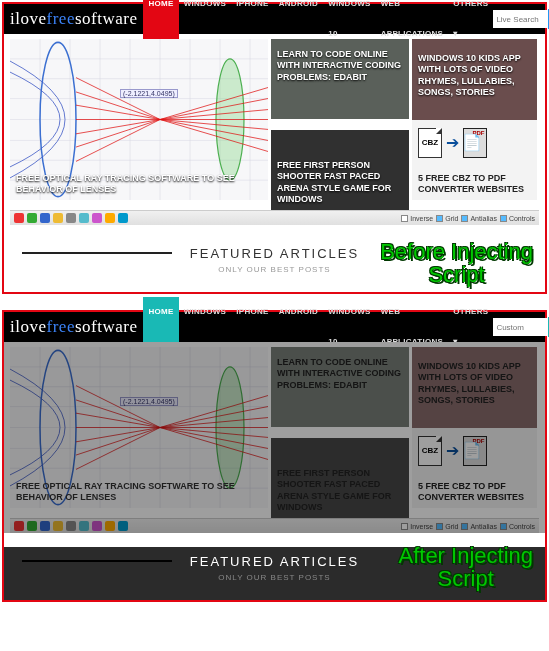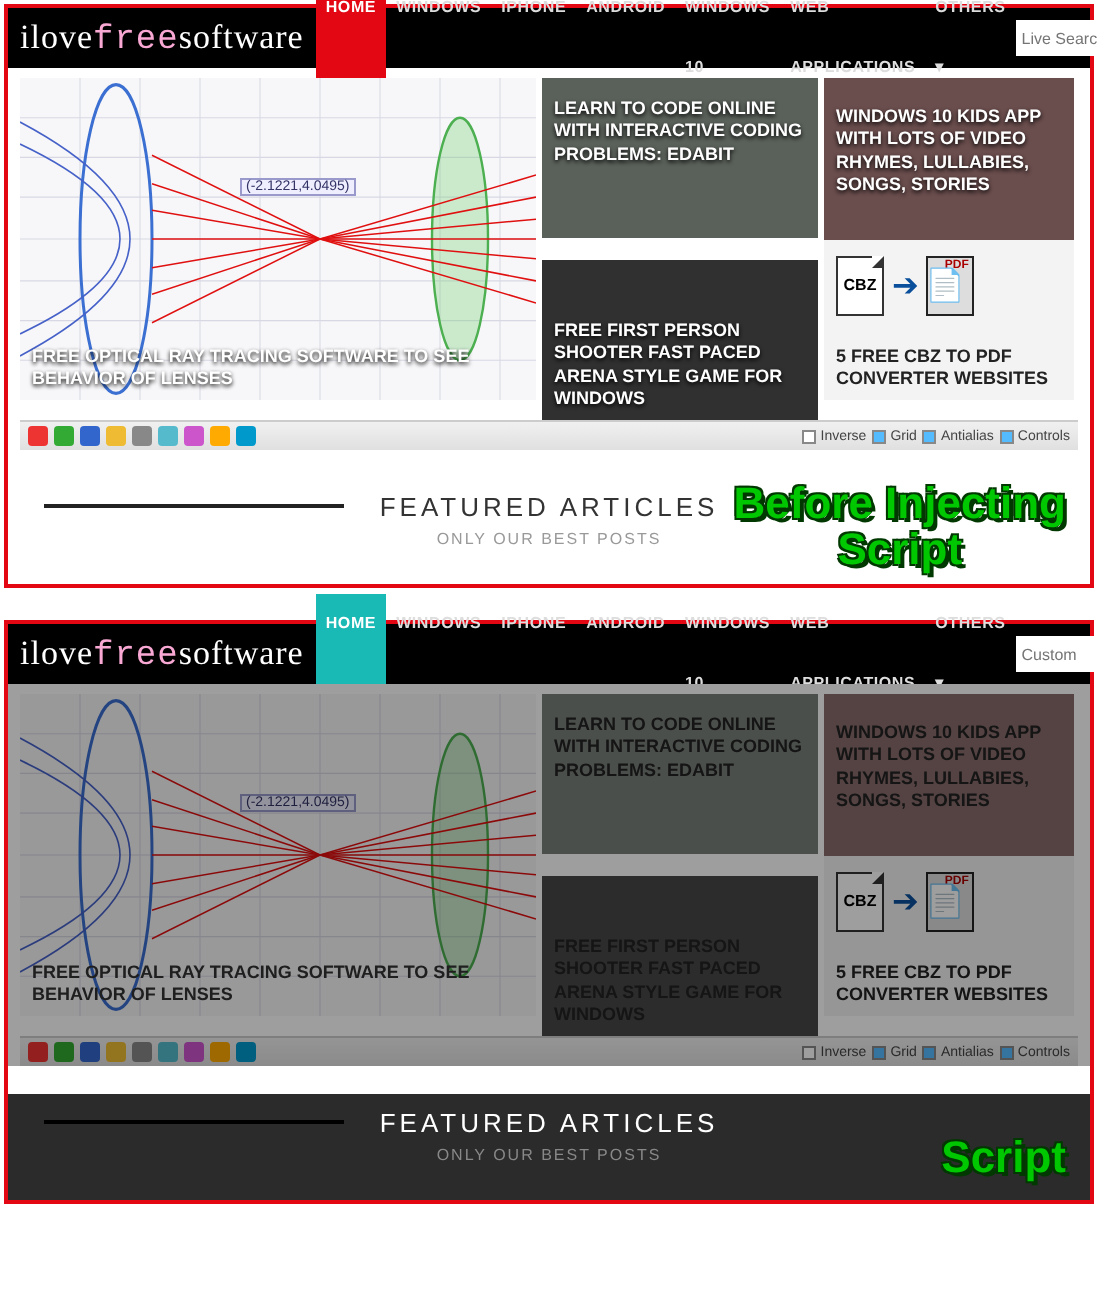--- a/index.html
+++ b/index.html
@@ -1,20 +1,20 @@
 <!DOCTYPE html>
 <html><head>
 <meta charset="utf-8">
 <style>
   * { box-sizing: border-box; margin: 0; padding: 0; }
   body { font-family: Arial, sans-serif; font-size: 10px; width: 549px; }
   .panel { border: 2px solid #e30613; margin: 2px; position: relative; }
   .topnav { background: #000; height: 30px; display: flex; align-items: center; padding: 0 6px; }
   .logo { font-family: Georgia, serif; font-size: 17px; color: #fff; letter-spacing: .5px; }
-  .logo .red { color: #f9a8d4; font-family: Liberation Mono, monospace; }
+  .logo .red { color: #3b82f6; }
   .logo .i { color: #fff; }
   .navitems { display: flex; gap: 0; margin-left: 6px; font-size: 8px; font-weight: bold; letter-spacing: .3px; }
   .navitems span { padding: 0 5px; line-height: 30px; color: #ddd; }
   .navitems span.active { background: #e30613; color: #fff; }
   .navitems span.active2 { background: #19b9b5; color: #fff; }
   .searchwrap { margin-left: auto; display: flex; align-items: center; }
   .searchbox { background:#fff; border:none; height:18px; width:55px; font-size:8px; padding:0 3px; }
   .searchbtn { width:20px; height:20px; background:#2196f3; display:flex; align-items:center; justify-content:center; color:#fff; }
   .hero { display:flex; padding:5px 6px 0 6px; gap:3px; background:#fff; }
   .hero > div { position:relative; overflow:hidden; }
@@ -28,21 +28,21 @@
   .tileoverlay { background:rgba(70,70,70,0.55); }
   .tiletxt { position:absolute; left:6px; right:6px; bottom:5px; color:#fff; font-size:9px; font-weight:bold; text-shadow:0 1px 2px #000; line-height:1.25; }
   .toolbar { height:15px; background:linear-gradient(#f0f0f0,#e0e0e0); border-top:1px solid #ccc; padding:0 4px; display:flex; align-items:center; gap:3px; font-size:7px; color:#444; }
   .tb-ico { width:10px; height:10px; border-radius:2px; }
   .chip { display:flex; align-items:center; gap:2px; }
   .chkbox { width:7px; height:7px; border:1px solid #888; background:#fff; }
   .divider { height:28px; display:flex; align-items:center; padding:0 18px; gap:18px; margin-top:14px; background:#fff; }
   .hr { height:2px; background:#222; flex:1; }
   .featured { font-size:13px; letter-spacing:2px; color:#333; font-weight:400; }
   .sub { text-align:center; font-size:8px; letter-spacing:1px; color:#999; margin-top:-2px; padding-bottom:18px; }
-  .anno { position:absolute; right:12px; font-size:22px; font-weight:700; color:#00c800; text-shadow:2px 2px 0 #003800, -1px -1px 0 #003800, 1px -1px 0 #003800, -1px 1px 0 #003800; line-height:1.05; text-align:center; }
+  .anno { position:absolute; right:12px; font-size:22px; font-weight:400; color:#00c800; text-shadow:2px 2px 0 #003800, -1px -1px 0 #003800, 1px -1px 0 #003800, -1px 1px 0 #003800; line-height:1.05; text-align:center; }
   .panel1 .anno { bottom:6px; }
   .panel2 .anno { bottom:10px; }
   .darkbg { background:#2b2b2b; }
   .panel2 .featured { color:#fff; }
   .panel2 .sub { color:#888; }
   svg.raysvg { position:absolute; inset:0; width:100%; height:100%; }
   .coordbox { position:absolute; font-size:7px; background:#eef; border:1px solid #99c; padding:0 2px; color:#336; }
   
   .cbzbox { position:absolute; display:flex; align-items:center; gap:4px;text-align:center; }
   .doc { width:24px; height:30px; background:#fff; border:1px solid #333; display:flex; align-items:center; justify-content:center; font-size:8px; font-weight:bold; position:relative; }
@@ -337,15 +337,16 @@
   <div class="darkbg">
     <div class="divider" style="background:transparent;">
       <div class="hr" style="max-width:180px; background:#000;"></div>
       <span class="featured">FEATURED ARTICLES</span>
       <div style="flex:1"></div>
     </div>
     <div class="sub">ONLY OUR BEST POSTS</div>
   </div>
 
   <div class="anno">
+    <div>After Injecting</div>
     <div>Script</div>
   </div>
 </div>
 
 </body></html>

